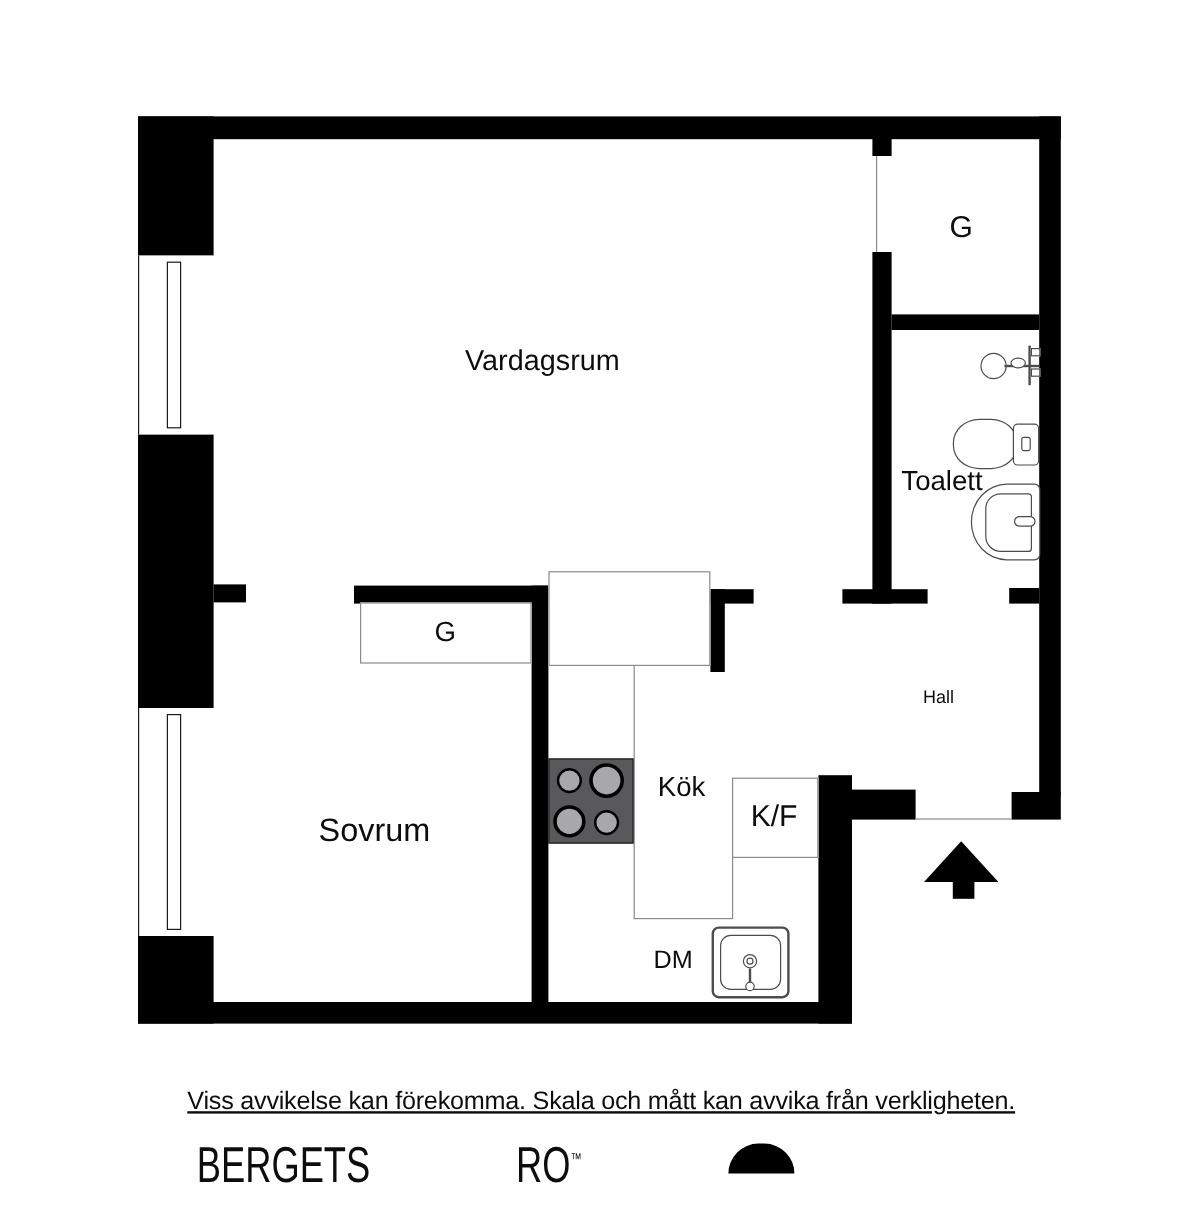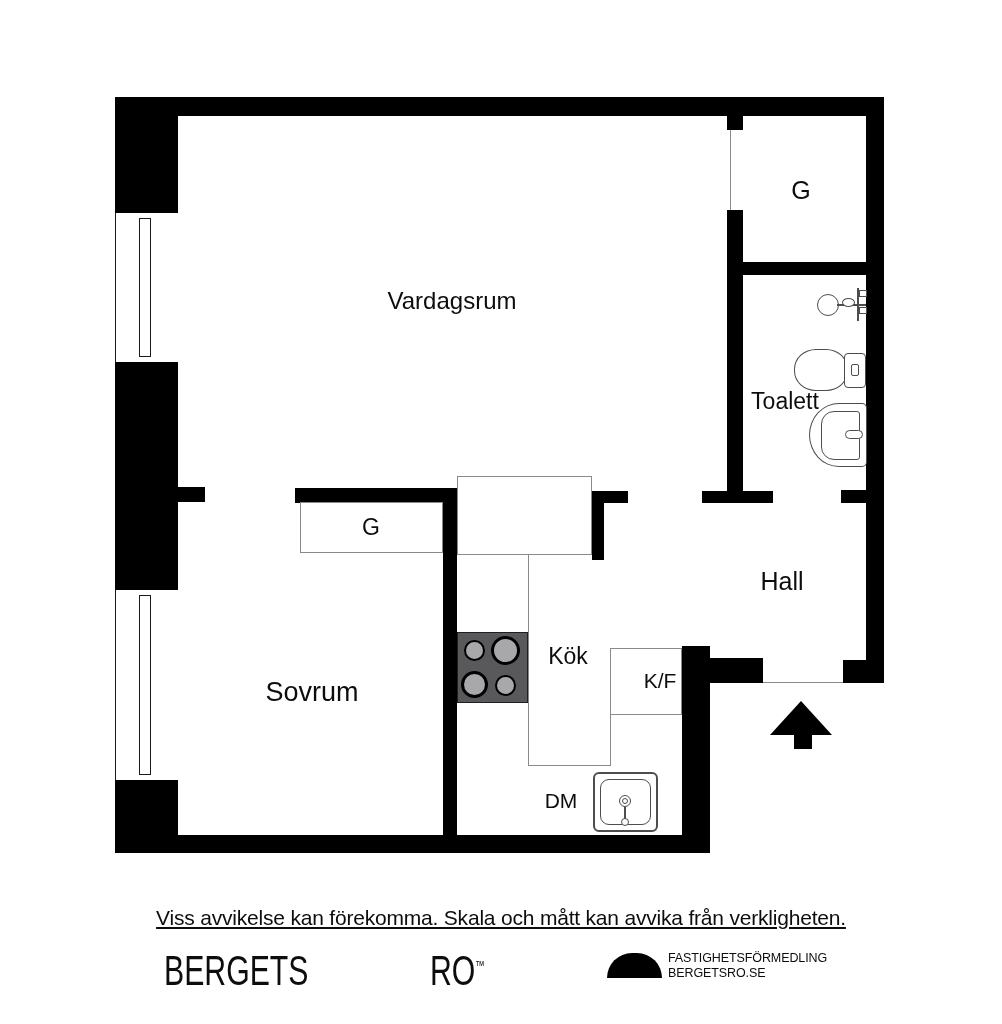--- a/index.html
+++ b/index.html
@@ -107,31 +107,27 @@
   <div class="fx" style="left:809px;top:403px;width:58px;height:64px;border-width:1.5px;border-radius:30px 5px 5px 30px / 32px 5px 5px 32px;"></div>
   <div class="fx" style="left:821px;top:411px;width:39px;height:49px;border-width:1px;border-radius:13px 3px 3px 13px;"></div>
   <div class="fx" style="left:845px;top:430px;width:18px;height:9px;border-width:1.5px;border-radius:5px;"></div>
 
   <div class="arrow-tri" style="left:770px;top:701px;"></div>
   <div class="arrow-stem" style="left:794px;top:735px;width:18px;height:14px;"></div>
 
   <div class="lbl" style="left:452px;top:301px;font-size:24px;">Vardagsrum</div>
   <div class="lbl" style="left:801px;top:190px;font-size:25px;">G</div>
   <div class="lbl" style="left:785px;top:401px;font-size:23px;">Toalett</div>
-  <div class="lbl" style="left:782px;top:581px;font-size:25px;">Hall</div>
+  <div class="lbl" style="left:782px;top:581px;font-size:15px;">Hall</div>
   <div class="lbl" style="left:371px;top:527px;font-size:23px;">G</div>
   <div class="lbl" style="left:312px;top:692px;font-size:27px;">Sovrum</div>
   <div class="lbl" style="left:568px;top:656px;font-size:23px;">Kök</div>
-  <div class="lbl" style="left:645px;top:681px;font-size:21px;margin-left:15px;">K/F</div>
+  <div class="lbl" style="left:645px;top:681px;font-size:25px;">K/F</div>
   <div class="lbl" style="left:561px;top:801px;font-size:21px;">DM</div>
 
   <div class="disclaimer" style="top:906px;text-decoration:underline;">Viss avvikelse kan förekomma. Skala och mått kan avvika från verkligheten.</div>
 
   <div class="brand" style="left:164px;top:947px;">BERGETS</div>
   <div class="brand" style="left:430px;top:947px;"><span>RO</span><span class="tm">™</span></div>
 
   <div class="dome" style="left:607px;top:953px;width:55px;height:25px;"></div>
-  <div class="agency" style="left:668px;top:951px;">
-    <div>FASTIGHETSFÖRMEDLING</div>
-    <div>BERGETSRO.SE</div>
-  </div>
 
 </div>
 
 </body></html>

